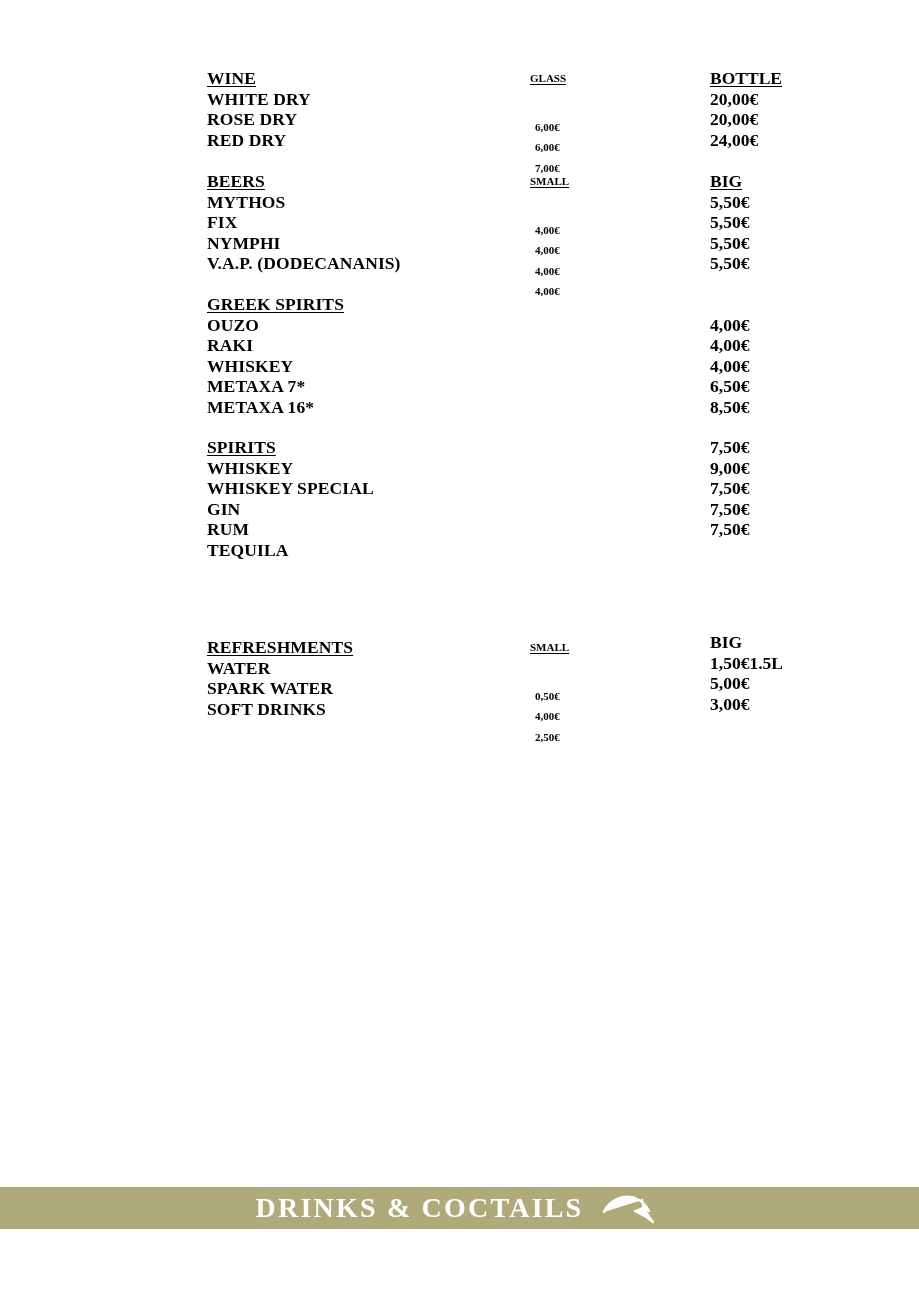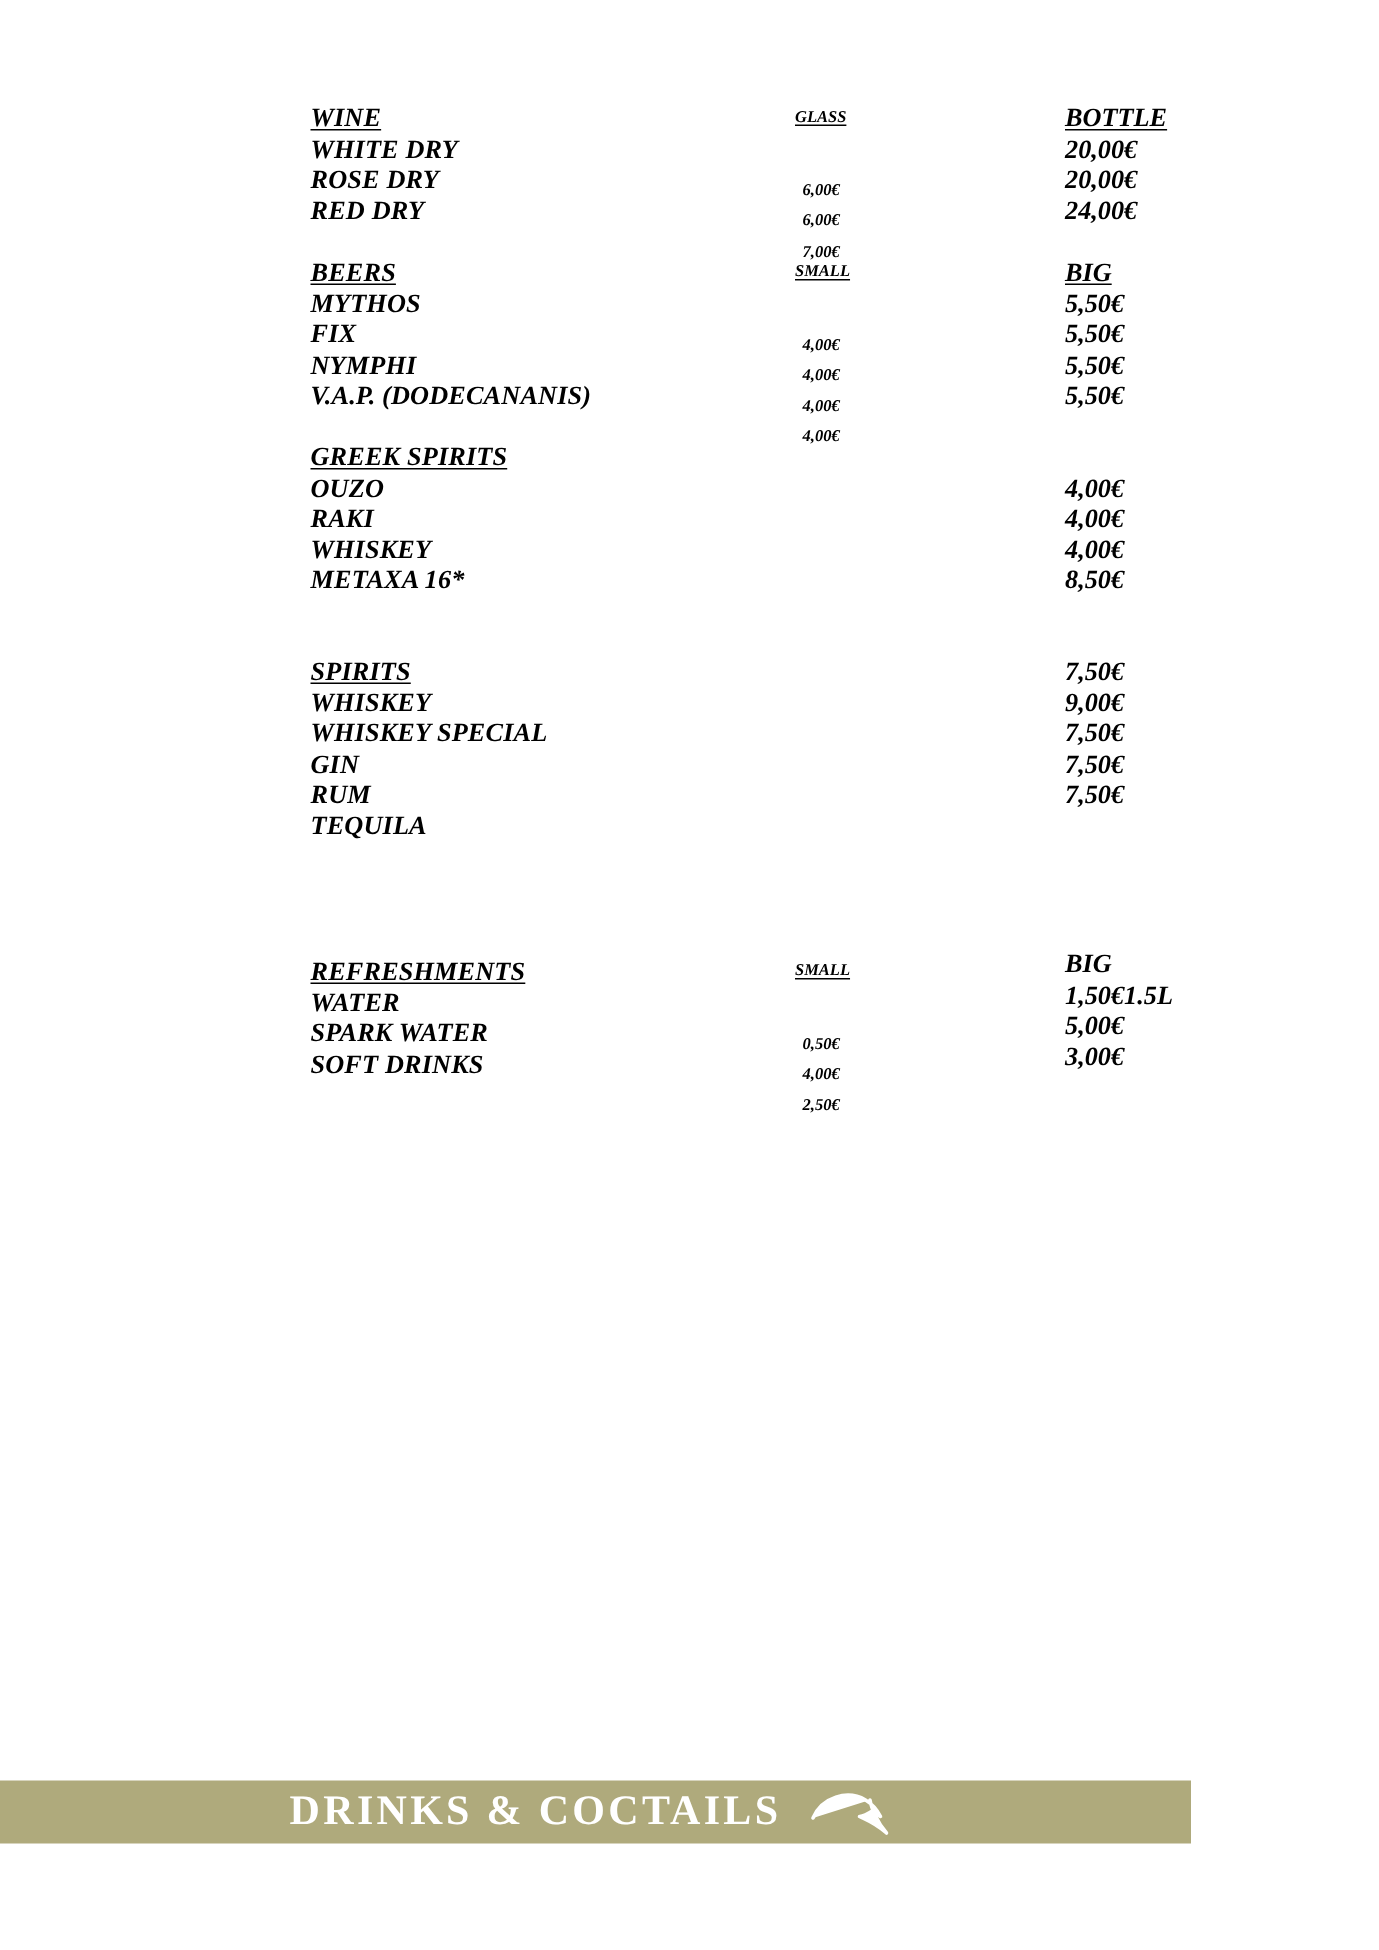--- a/index.html
+++ b/index.html
@@ -23,21 +23,20 @@
     top: 0;
     width: 919px;
     height: 1187px;
     background: #ffffff;
   }
 
   .section {
     position: absolute;
     left: 207px;
     width: 640px;
-    font-style: italic;
   }
 
   .row {
     position: relative;
     height: 20.5px;
     line-height: 20.5px;
     white-space: nowrap;
   }
 
   .c-name {
@@ -85,21 +84,21 @@
     font-weight: bold;
     font-size: 17.5px;
     white-space: nowrap;
   }
 
   
   #footer-banner {
     position: absolute;
     left: 0;
     top: 1187px;
-    width: 794px;
+    width: 919px;
     height: 42px;
     background: #afaa7c;
     display: flex;
     align-items: center;
     justify-content: center;
     gap: 18px;
   }
   #footer-title {
     color: #ffffff;
     font-family: "Liberation Serif", "DejaVu Serif", serif;
@@ -185,20 +184,25 @@
       <span class="c-name">RAKI</span>
       <span class="c-mid"></span>
       <span class="c-right">4,00€</span>
     </div>
     <div class="row item">
       <span class="c-name">WHISKEY</span>
       <span class="c-mid"></span>
       <span class="c-right">4,00€</span>
     </div>
     <div class="row item">
+      <span class="c-name">METAXA 7*</span>
+      <span class="c-mid"></span>
+      <span class="c-right">6,50€</span>
+    </div>
+    <div class="row item">
       <span class="c-name">METAXA 16*</span>
       <span class="c-mid"></span>
       <span class="c-right">8,50€</span>
     </div>
   </div>
 
   <div class="section" style="top:437px;">
     <div class="row hdr">
       <span class="c-name">SPIRITS</span>
       <span class="c-mid"></span>

